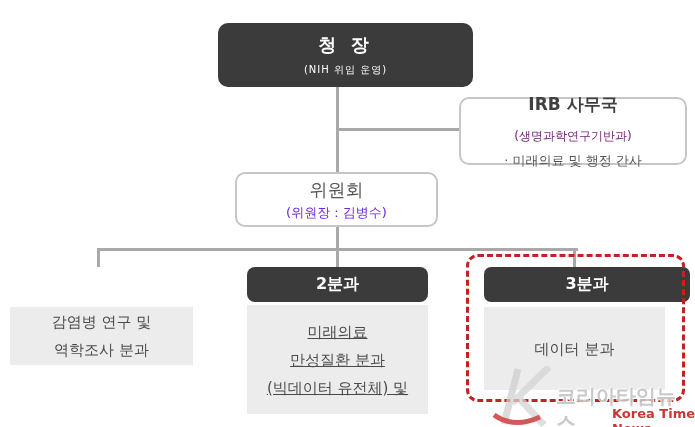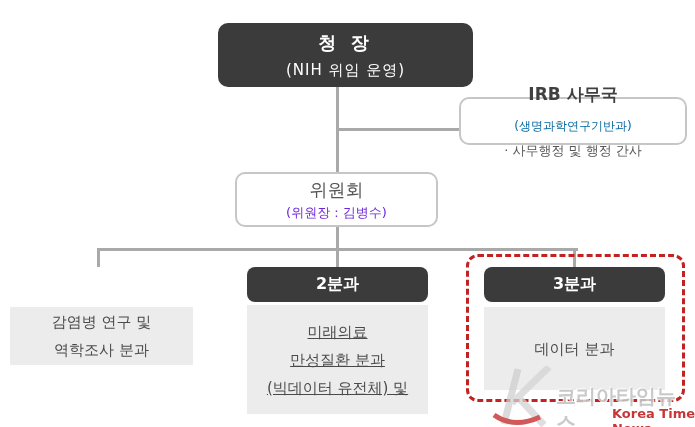--- a/index.html
+++ b/index.html
@@ -24,36 +24,36 @@
     z-index:2;text-align:center;color:#4f4f4f;box-sizing:border-box;
   }
   .gray-box{
     position:absolute;background:#ececec;z-index:2;color:#4a4a4a;
     display:flex;flex-direction:column;align-items:center;justify-content:center;
     text-align:center;font-size:15px;line-height:28px;
   }
 
   .director-box{left:218px;top:23px;width:255px;height:64px;}
   .director-title{font-size:18px;font-weight:bold;letter-spacing:4px;}
-  .director-sub{font-size:15px;margin-top:6px;letter-spacing:1px;text-align:right;}
+  .director-sub{font-size:10px;margin-top:6px;letter-spacing:1px;text-align:right;}
 
-  .irb-box{left:459px;top:97px;width:228px;height:48px;}
+  .irb-box{left:459px;top:97px;width:228px;height:68px;}
   .irb-title{font-size:17px;font-weight:bold;color:#404040;}
-  .irb-sub{font-size:12px;margin-top:12px;color:#0369a1;}
+  .irb-sub{font-size:12px;margin-top:12px;color:#701a75;}
   .irb-note{font-size:13px;margin-top:7px;color:#555555;}
 
   .committee-box{left:235px;top:172px;width:203px;height:55px;}
   .committee-title{font-size:18px;color:#555555;}
   .committee-sub{font-size:13px;margin-top:2px;color:#6d28d9;}
 
   .div-header{height:35px;border-radius:8px;justify-content:center;}
   .div-header .div-label{font-size:16px;font-weight:bold;}
   .hdr1{left:8px;top:267px;width:182px;}
   .hdr2{left:247px;top:267px;width:181px;}
-  .hdr3{left:484px;top:267px;width:181px;}
+  .hdr3{left:484px;top:267px;width:206px;border-radius:7px;}
   .body1{left:10px;top:307px;width:183px;height:58px;text-align:center;}
   .body2{left:247px;top:305px;width:181px;height:109px;text-decoration:underline;}
   .body3{left:484px;top:307px;width:181px;height:83px;align-items:center;}
 
   .highlight-frame{
     position:absolute;left:466px;top:254px;width:219px;height:148px;
     border:3px dashed #c32222;border-radius:12px;z-index:3;box-sizing:border-box;
     pointer-events:none;
   }
 
@@ -80,21 +80,21 @@
   <div class="line" style="left:573px;top:248px;width:3px;height:19px;"></div>
 
   <div class="dark-box director-box">
     <div class="director-title">청 장</div>
     <div class="director-sub">(NIH 위임 운영)</div>
   </div>
 
   <div class="white-box irb-box">
     <div class="irb-title">IRB 사무국</div>
     <div class="irb-sub">(생명과학연구기반과)</div>
-    <div class="irb-note">· 사무행정 및 행정 간사</div>
+    <div class="irb-note">· 미래의료 및 행정 간사</div>
   </div>
 
   <div class="white-box committee-box">
     <div class="committee-title">위원회</div>
     <div class="committee-sub">(위원장 : 김병수)</div>
   </div>
 
   <div class="gray-box body1">
     <div>감염병 연구 및</div>
     <div>역학조사 분과</div>

